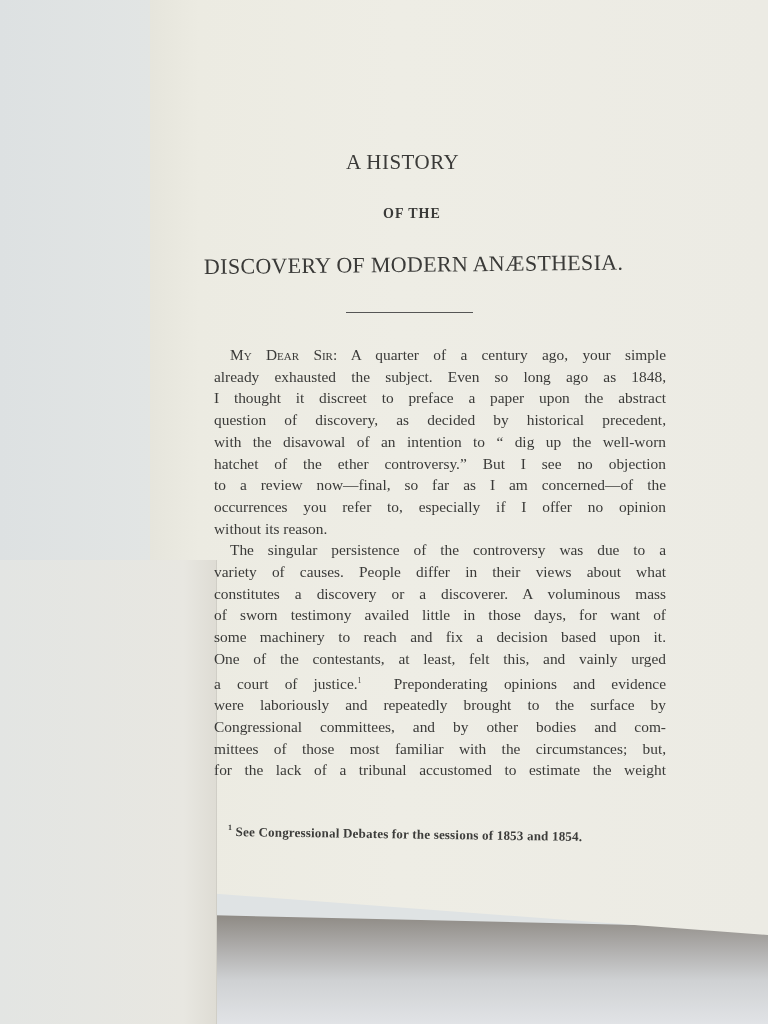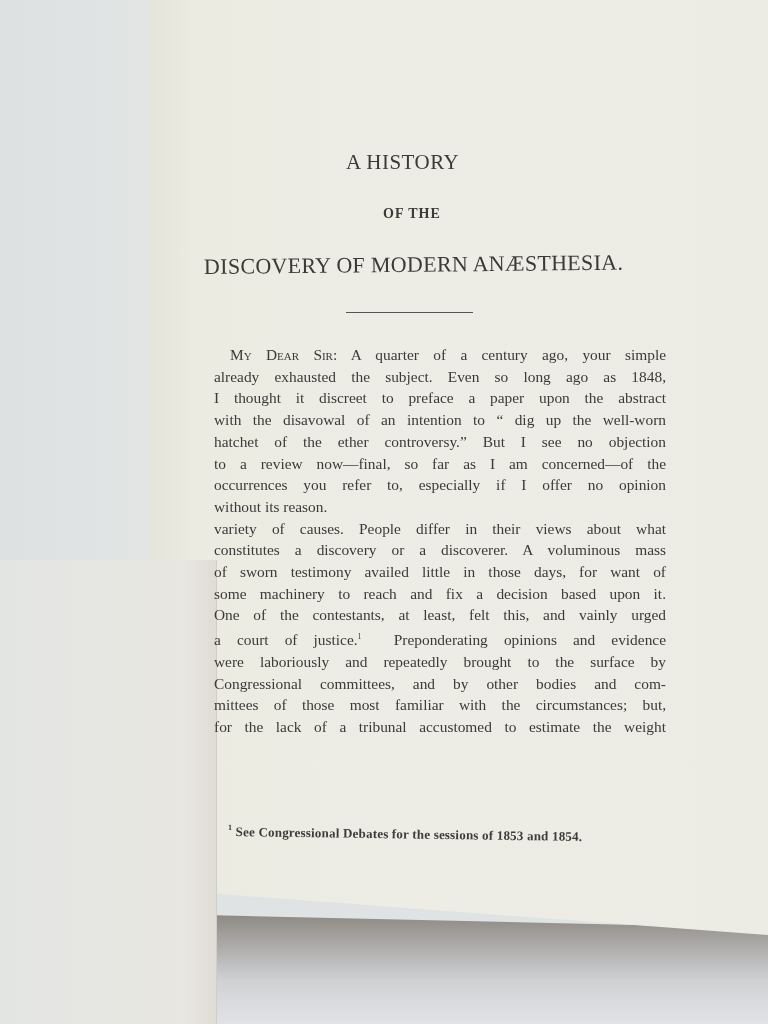--- a/index.html
+++ b/index.html
@@ -66,26 +66,28 @@
 
 <div class="text title-1">A HISTORY</div>
 <div class="text title-2">OF THE</div>
 <div class="text title-3">DISCOVERY OF MODERN ANÆSTHESIA.</div>
 <div class="rule"></div>
 
 <div class="text body">
   <span class="line indent"><span class="sc">My Dear Sir</span><span>: A quarter of a century ago, your simple</span></span>
   <span class="line">already exhausted the subject.  Even so long ago as 1848,</span>
   <span class="line">I thought it discreet to preface a paper upon the abstract</span>
+  <span class="line">question of discovery, as decided by historical precedent,</span>
   <span class="line">with the disavowal of an intention to “ dig up the well-worn</span>
   <span class="line">hatchet of the ether controversy.”  But I see no objection</span>
   <span class="line">to a review now—final, so far as I am concerned—of the</span>
   <span class="line">occurrences you refer to, especially if I offer no opinion</span>
   <span class="line last">without its reason.</span>
 
+  <span class="line indent">The singular persistence of the controversy was due to a</span>
   <span class="line">variety of causes.  People differ in their views about what</span>
   <span class="line">constitutes a discovery or a discoverer.  A voluminous mass</span>
   <span class="line">of sworn testimony availed little in those days, for want of</span>
   <span class="line">some machinery to reach and fix a decision based upon it.</span>
   <span class="line">One of the contestants, at least, felt this, and vainly urged</span>
   <span class="line"><span>a court of justice.</span><sup>1</sup>&nbsp;&nbsp;<span>Preponderating opinions and evidence</span></span>
   <span class="line">were laboriously and repeatedly brought to the surface by</span>
   <span class="line">Congressional committees, and by other bodies and com-</span>
   <span class="line">mittees of those most familiar with the circumstances; but,</span>
   <span class="line">for the lack of a tribunal accustomed to estimate the weight</span>

